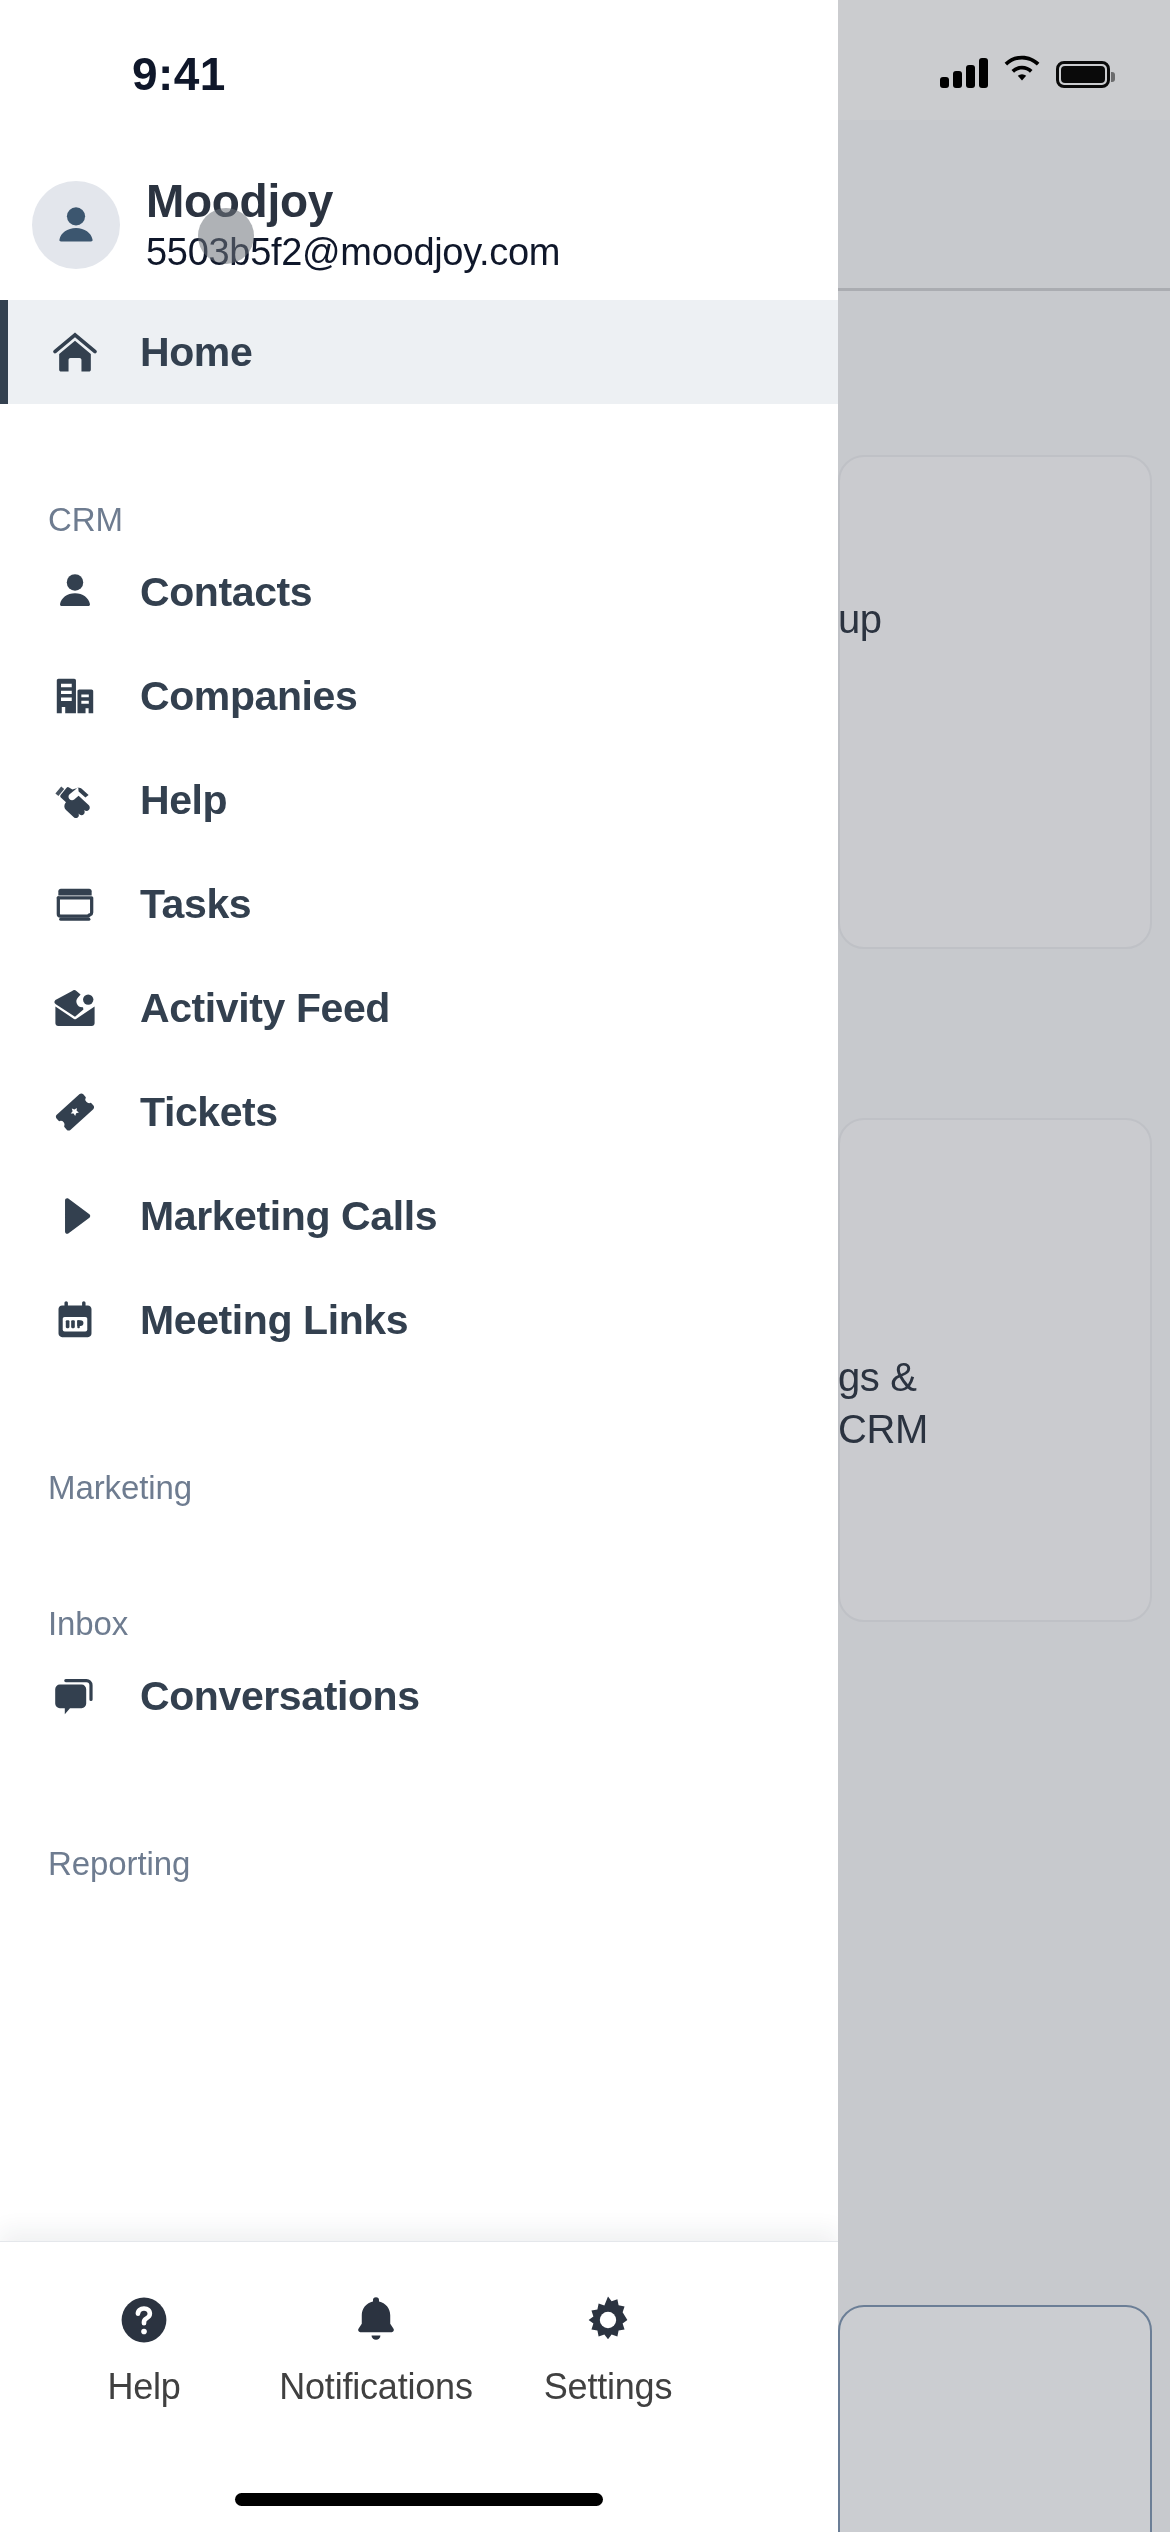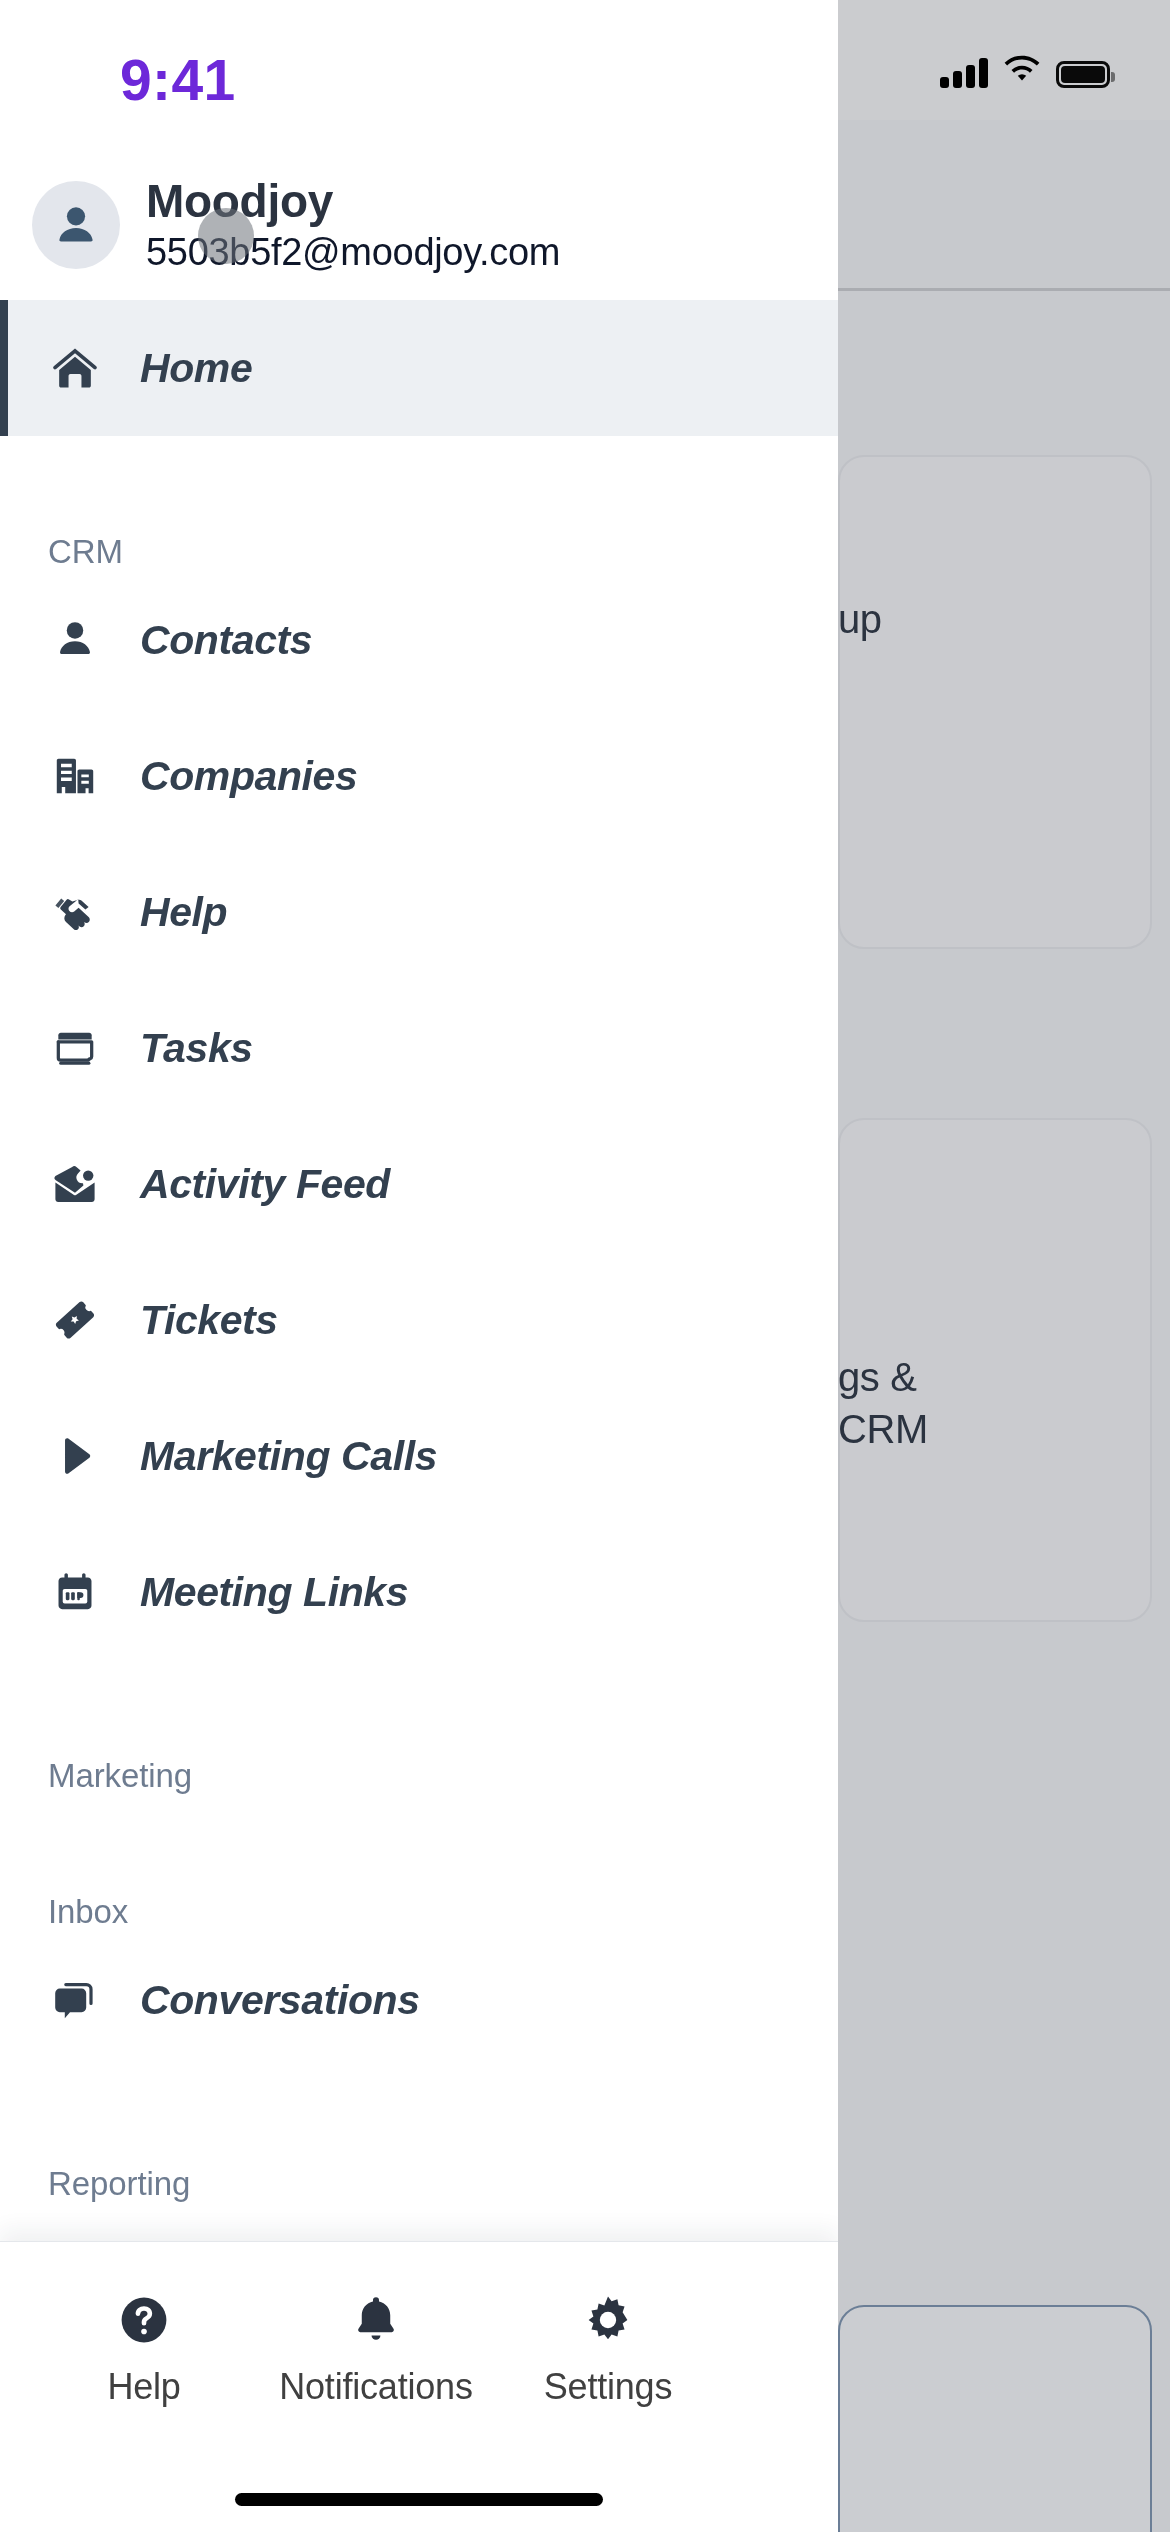--- a/index.html
+++ b/index.html
@@ -67,24 +67,24 @@
 
   
   .statusbar {
     position: absolute;
     left: 0; top: 0;
     width: 1170px; height: 120px;
     z-index: 30;
   }
   .status-time {
     position: absolute;
-    left: 120px; top: 47px;
-    font-size: 57px;
+    left: 132px; top: 47px;
+    font-size: 46px;
     font-weight: 700;
-    color: #6d28d9;
+    color: #0f172a;
     letter-spacing: 0.4px;
   }
   .status-icons {
     position: absolute;
     right: 60px; top: 52px;
     display: flex;
     align-items: flex-end;
     gap: 14px;
     height: 36px;
   }
@@ -187,25 +187,24 @@
     position: absolute;
     left: 0; top: 300px;
     width: 838px;
     bottom: 0;
   }
 
   .nav-item {
     position: relative;
     display: flex;
     align-items: center;
-    height: 136px;
+    height: 104px;
     padding-left: 48px;
     box-sizing: border-box;
     background: transparent;
-    font-style: italic;
   }
   .nav-item.active {
     background: #edf0f3;
   }
   .nav-item.active::before {
     content: "";
     position: absolute;
     left: 0; top: 0;
     width: 8px; height: 100%;
     background: #33404f;

